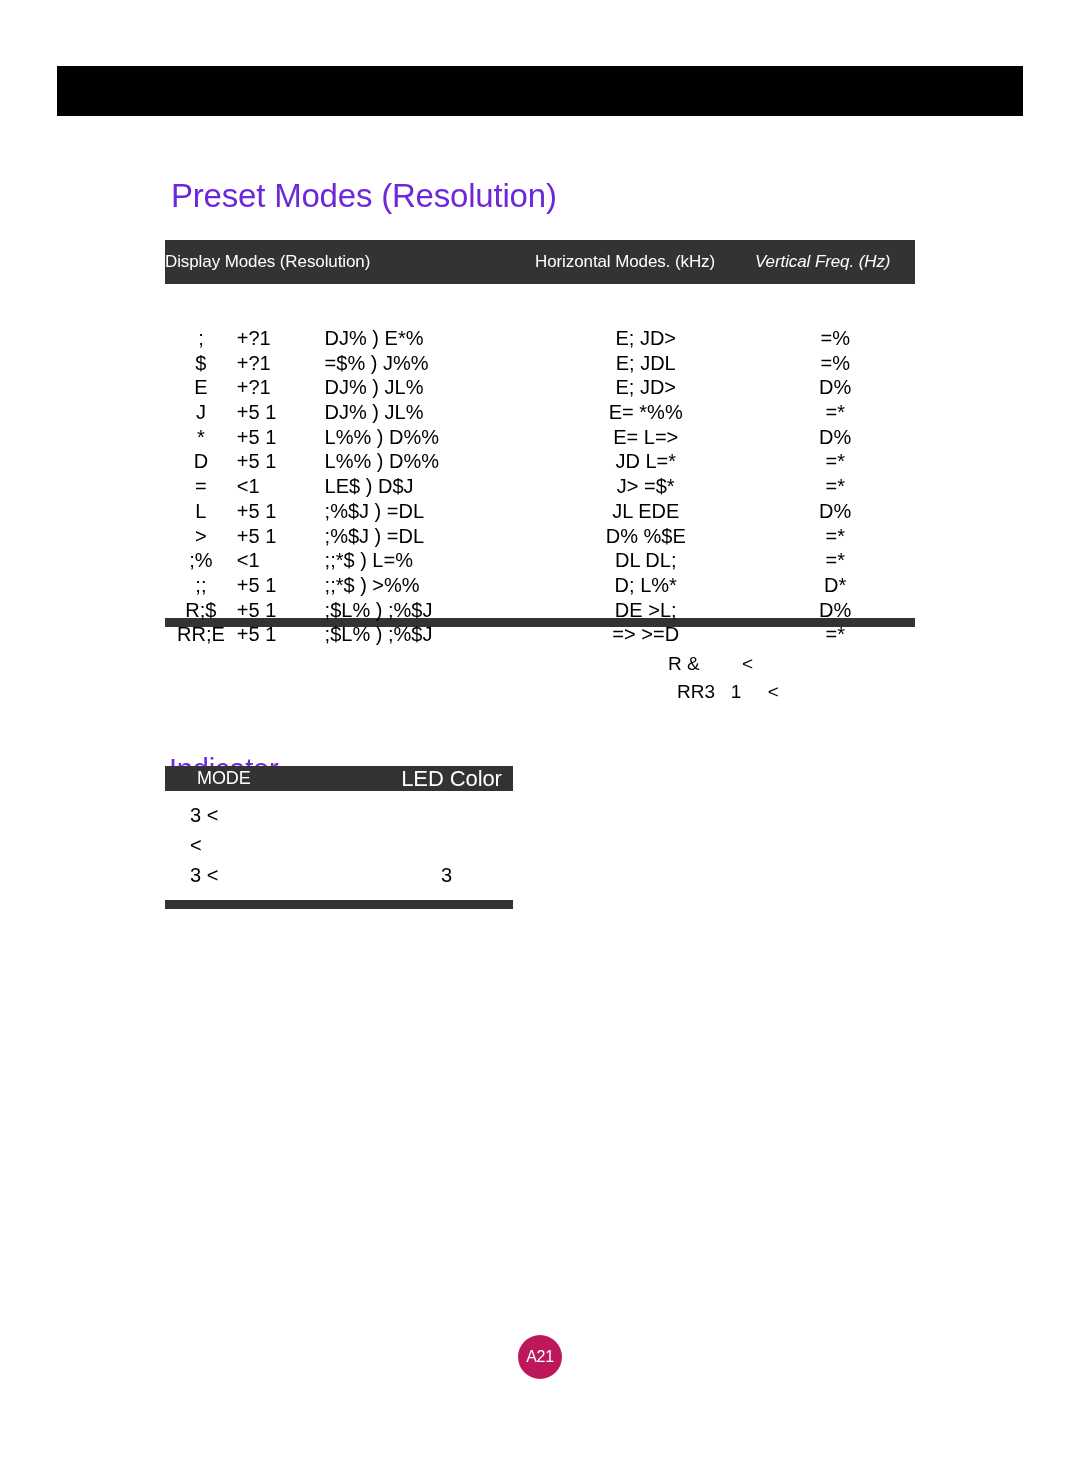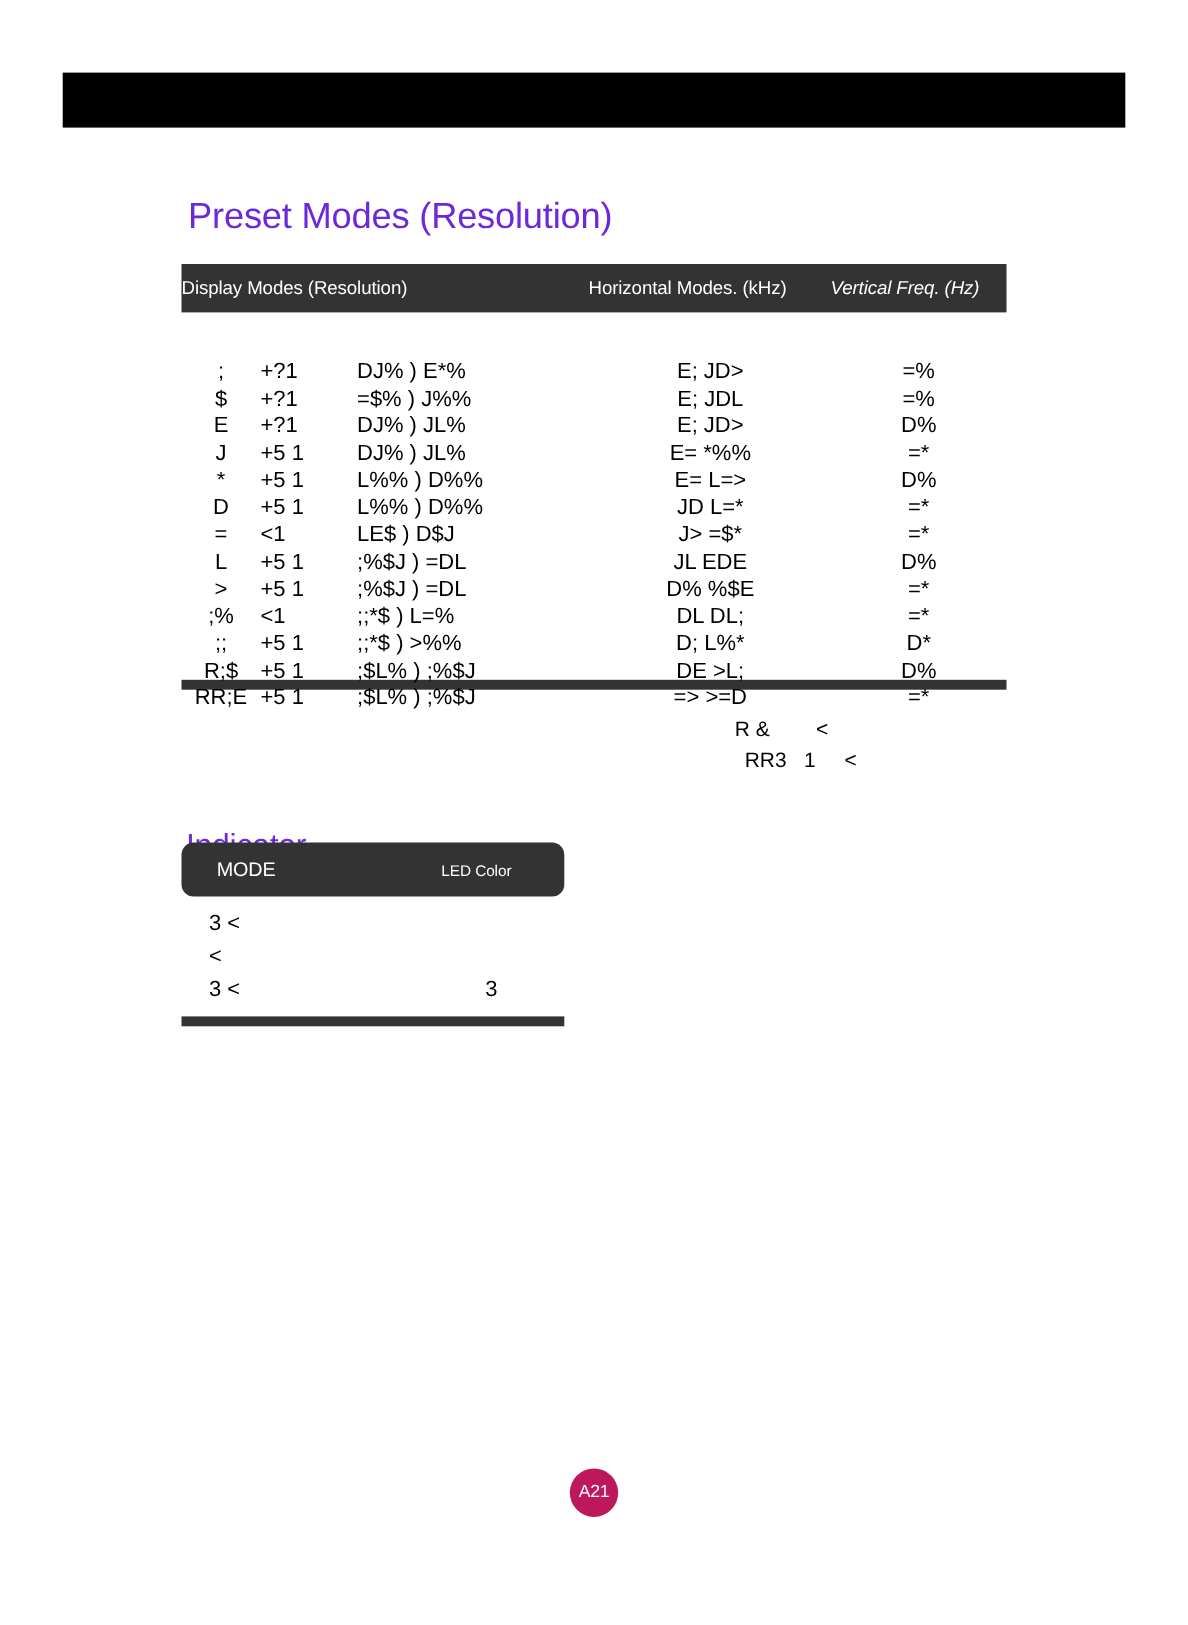--- a/index.html
+++ b/index.html
@@ -131,23 +131,23 @@
   .footnote .fn-line { display: block; }
   .footnote .fn-line.second { padding-left: 9px; }
 
   
   .indicator-table {
     position: absolute;
     left: 165px;
     top: 766px;
     width: 348px;
   }
-  .indicator-table .tbl-head { height: 49px; border-radius: 11px; }
+  .indicator-table .tbl-head { height: 25px; }
   .indicator-table .hcell.c-mode { width: 205px; text-align: left; padding-left: 32px; font-size: 18px; }
-  .indicator-table .hcell.c-led  { width: 143px; text-align: left; font-size: 14px; margin-left: 44px; }
+  .indicator-table .hcell.c-led  { width: 143px; text-align: left; font-size: 22px; margin-left: 44px; }
 
   .indicator-table .tbl-body {
     padding-top: 9px;
     padding-bottom: 10px;
   }
   .indicator-table .trow { height: 30px; }
   .indicator-table .cell { font-size: 20px; line-height: 30px; }
   .indicator-table .cell.i-mode { width: 205px; text-align: left; padding-left: 25px; }
   .indicator-table .cell.i-led  { width: 143px; text-align: center; }
   .indicator-table .rule-thick { width: 348px; }

